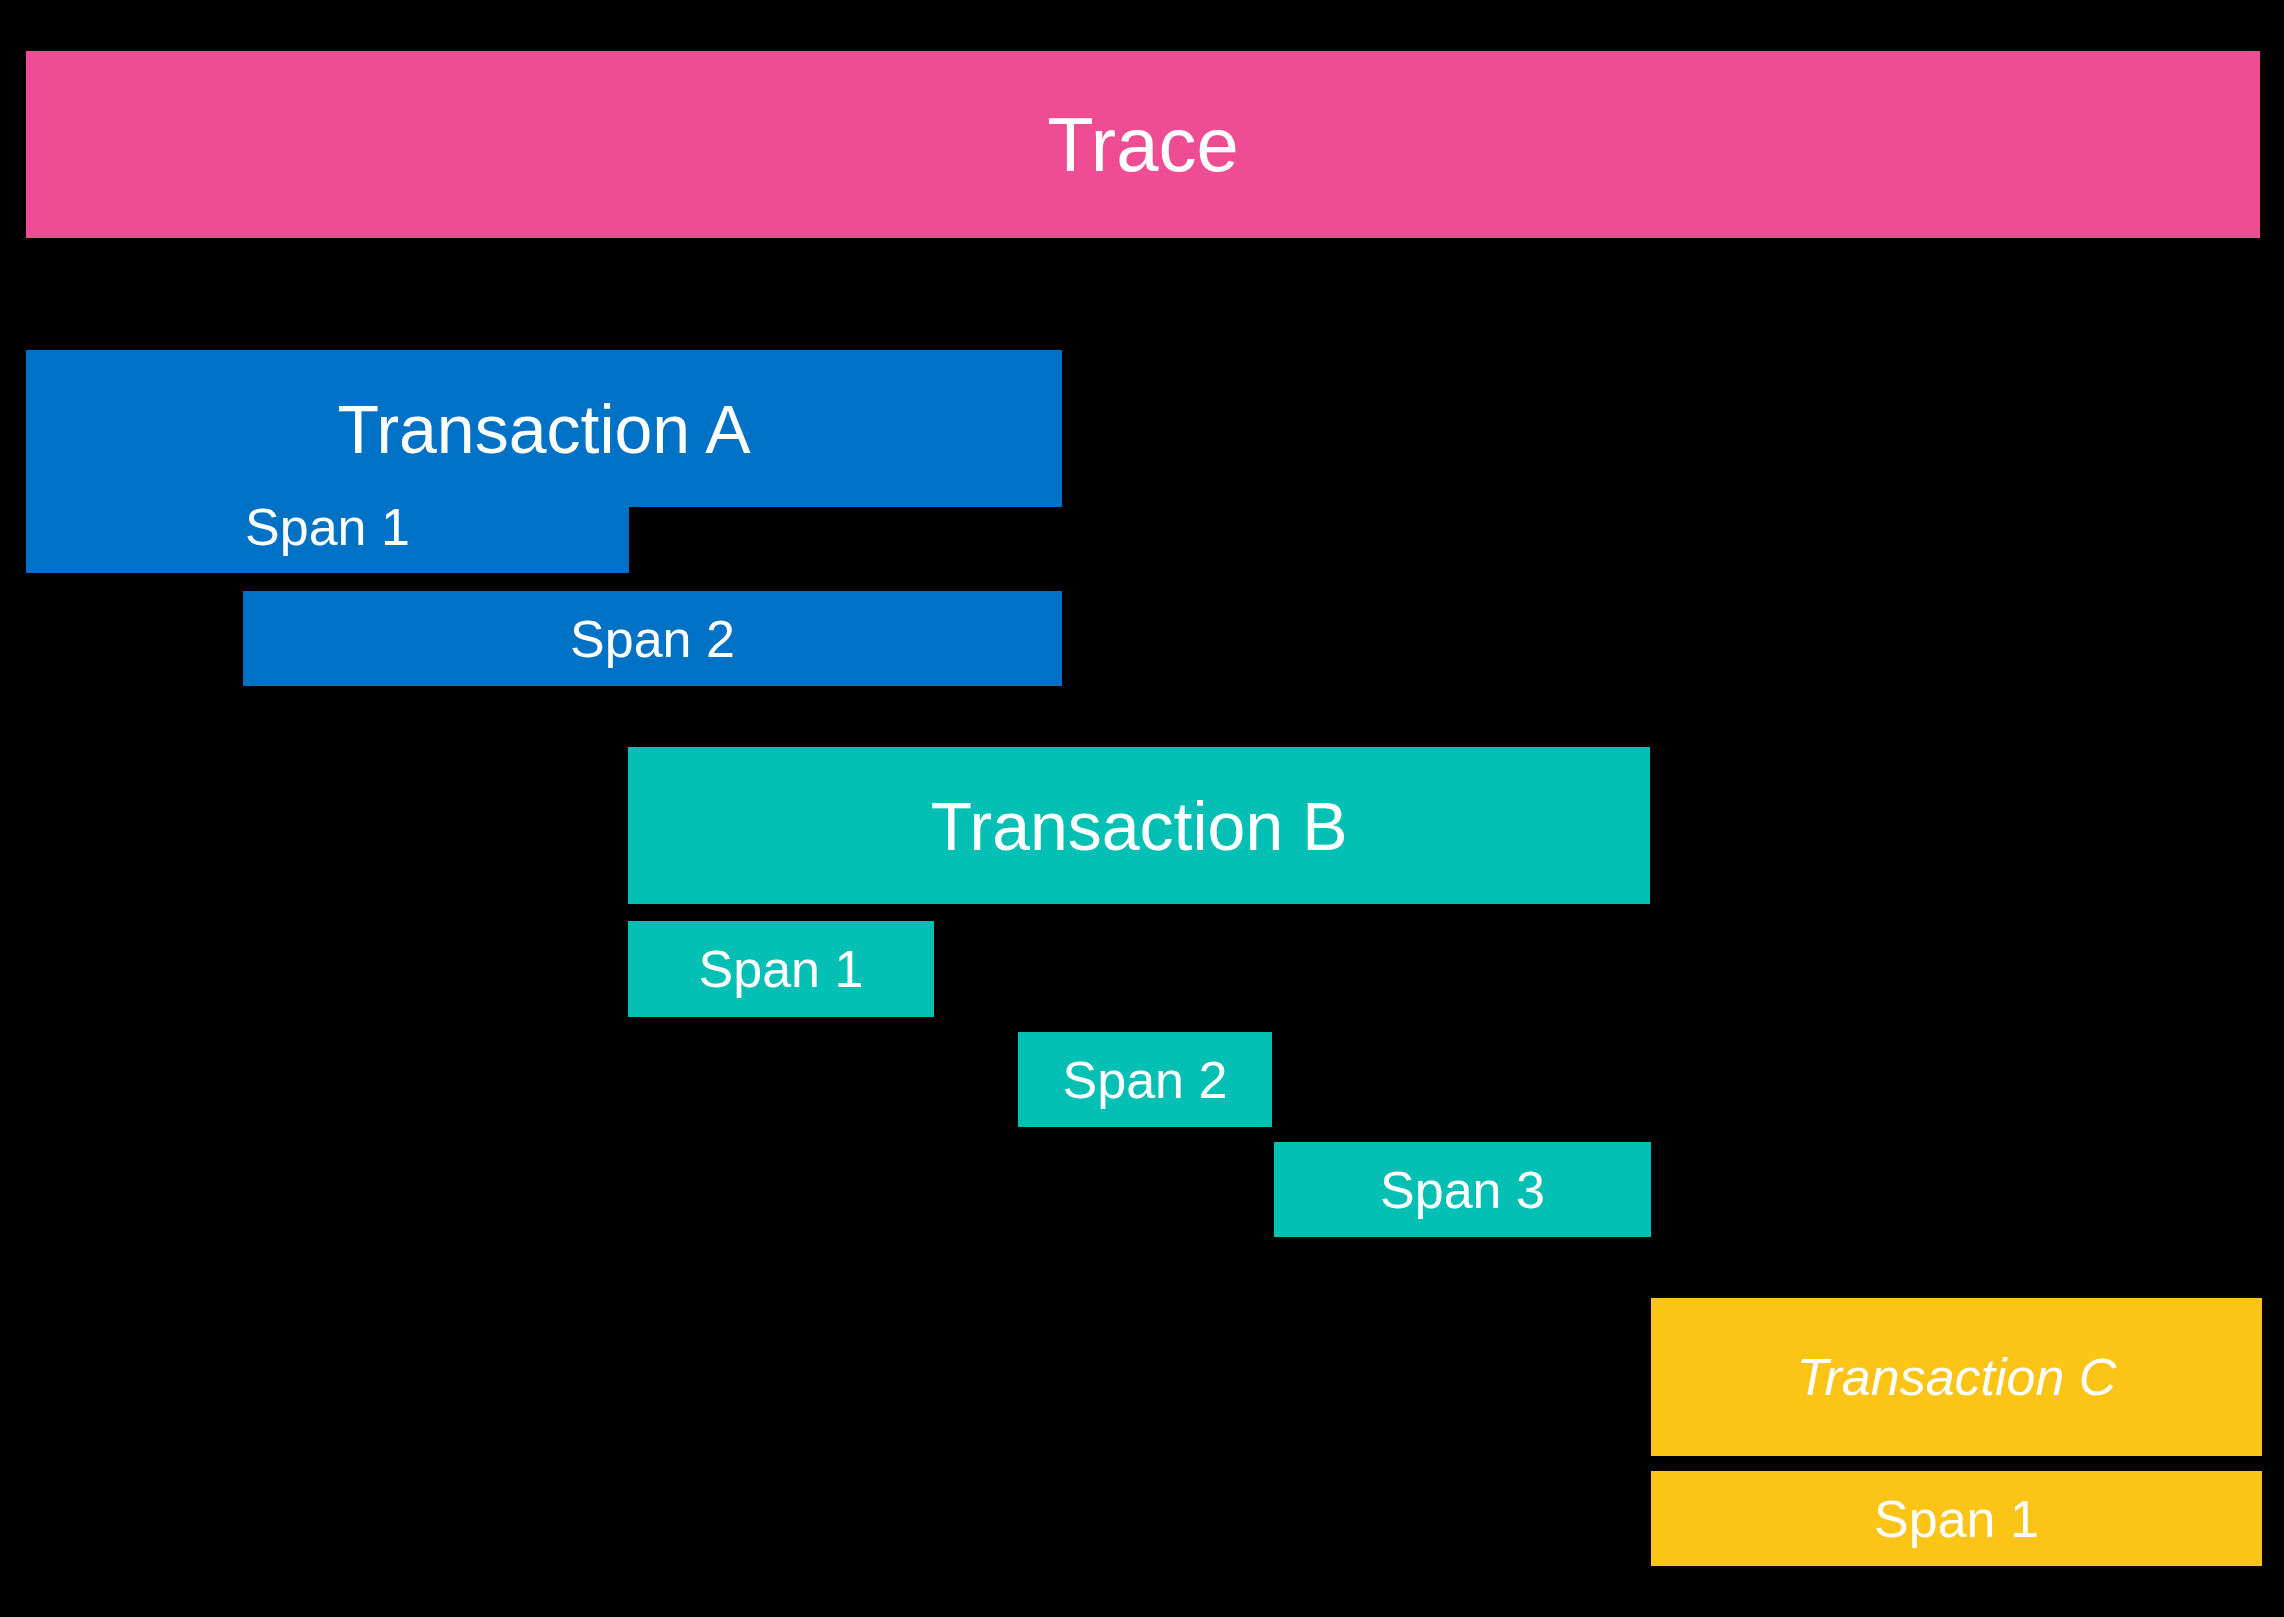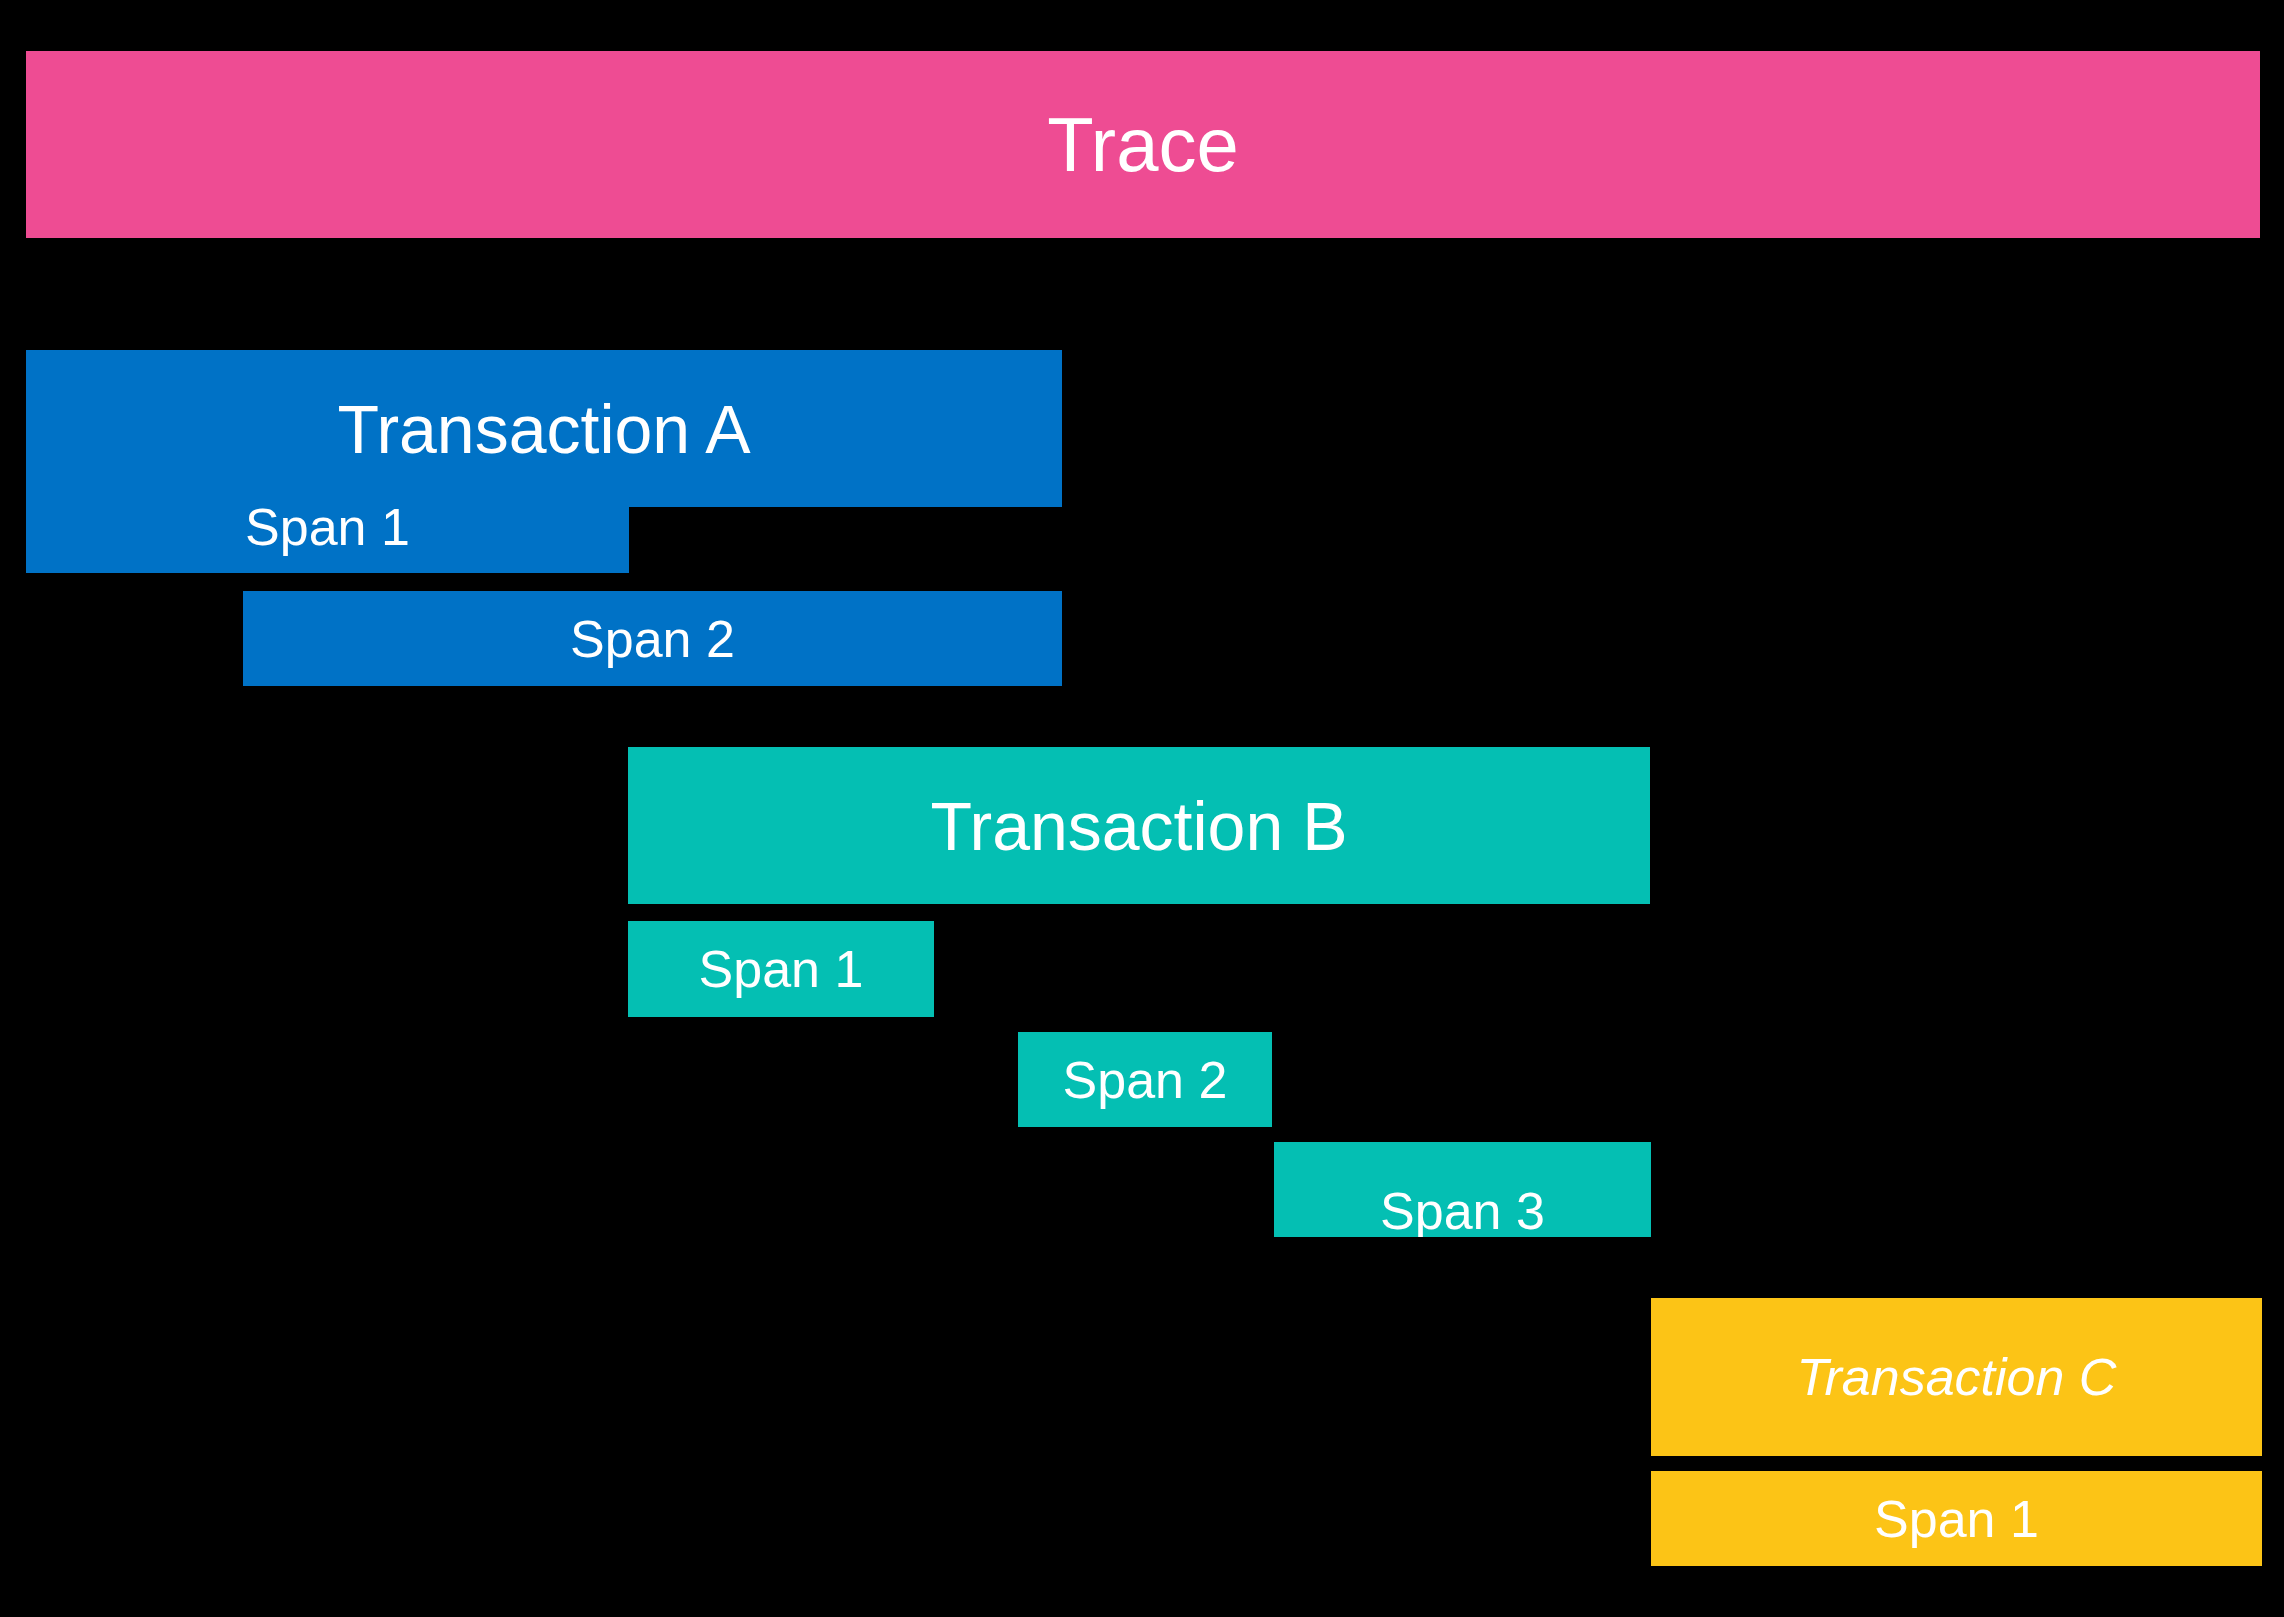--- a/index.html
+++ b/index.html
@@ -49,21 +49,21 @@
   
   #txn-b-bar      { left: 628px;  top: 747px;  width: 1022px; height: 157px; background: #04bfb3; }
   #txn-b-bar .bar-label { font-size: 68px; }
 
   #span-b1-bar    { left: 628px;  top: 921px; width: 306px;  height: 96px; background: #04bfb3; }
   #span-b1-bar .bar-label { font-size: 52px; }
 
   #span-b2-bar    { left: 1018px; top: 1032px; width: 254px;  height: 95px; background: #04bfb3; }
   #span-b2-bar .bar-label { font-size: 52px; }
 
-  #span-b3-bar    { left: 1274px; top: 1142px; width: 377px;  height: 95px; background: #04bfb3; align-items: flex-end; }
+  #span-b3-bar    { left: 1274px; top: 1142px; width: 377px;  height: 95px; background: #04bfb3; }
   #span-b3-bar .bar-label { font-size: 52px; }
 
   
   #txn-c-bar      { left: 1651px; top: 1298px; width: 611px;  height: 158px; background: #fcc416; }
   #txn-c-bar .bar-label { font-size: 52px; font-style: italic; }
 
   #span-c1-bar    { left: 1651px; top: 1471px; width: 611px;  height: 95px; background: #fcc416; }
   #span-c1-bar .bar-label { font-size: 52px; }
 </style>
 </head>

